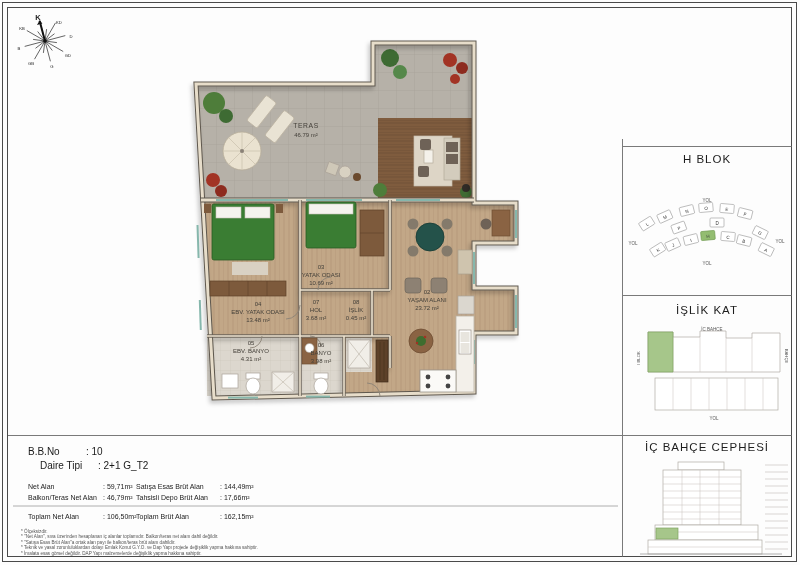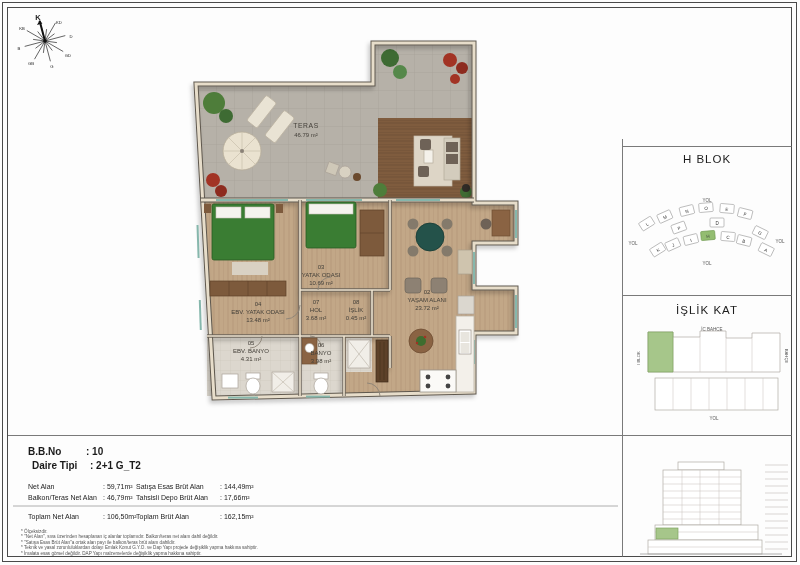--- a/index.html
+++ b/index.html
@@ -2,21 +2,21 @@
 <html><head>
 <meta charset="utf-8">
 <style>
   html,body{margin:0;padding:0;background:#e8e8e8;}
   .page{position:relative;width:800px;height:565px;background:#fdfdfd;overflow:hidden;
         font-family:"Liberation Sans",sans-serif;color:#333;}
   .page svg text{font-family:"Liberation Sans",sans-serif;}
   .abs{position:absolute;white-space:nowrap;}
   .p-title{position:absolute;left:622px;width:170px;text-align:center;font-size:11.5px;
            letter-spacing:1px;color:#1d1d1d;}
-  .info-bold{font-size:10px;font-weight:bold;color:#1a1a1a;}
+  .info-bold{font-size:10px;font-weight:normal;color:#1a1a1a;}
   .info-bold .lb{display:inline-block;width:58px;}
   .info-row{font-size:7px;color:#222;}
   .info-row .c1l{display:inline-block;width:75px;}
   .info-row .c1v{display:inline-block;width:33px;}
   .info-row .c2l{display:inline-block;width:84px;}
   .footnotes{position:absolute;left:21px;top:529px;font-size:4.6px;line-height:5.4px;color:#555;}
 </style>
 </head>
 <body>
 
@@ -402,26 +402,27 @@
       <line x1="765" y1="549" x2="788" y2="549"></line>
     </g>
   </g>
 
   <line x1="13" y1="506" x2="618" y2="506" stroke="#9a9a9a" stroke-width="0.8"></line>
 </svg>
 
 
 <div class="p-title" style="top:153px">H BLOK</div>
 <div class="p-title" style="top:304px">İŞLİK KAT</div>
+<div class="p-title" style="top:441px">İÇ BAHÇE CEPHESİ</div>
 
 
 <div class="abs info-bold" style="left:28px;top:446px">
   <span class="lb">B.B.No</span><span>: 10</span>
 </div>
-<div class="abs info-bold" style="left:32px;top:460px">
+<div class="abs info-bold" style="left:40px;top:460px">
   <span class="lb">Daire Tipi</span><span>: 2+1 G_T2</span>
 </div>
 <div class="abs info-row" style="left:28px;top:483px">
   <span class="c1l">Net Alan</span><span class="c1v">: 59,71m²</span><span class="c2l">Satışa Esas Brüt Alan</span><span>: 144,49m²</span>
 </div>
 <div class="abs info-row" style="left:28px;top:494px">
   <span class="c1l">Balkon/Teras Net Alan</span><span class="c1v">: 46,79m²</span><span class="c2l">Tahsisli Depo Brüt Alan</span><span>: 17,66m²</span>
 </div>
 <div class="abs info-row" style="left:28px;top:513px">
   <span class="c1l">Toplam Net Alan</span><span class="c1v">: 106,50m²</span><span class="c2l">Toplam Brüt Alan</span><span>: 162,15m²</span>

